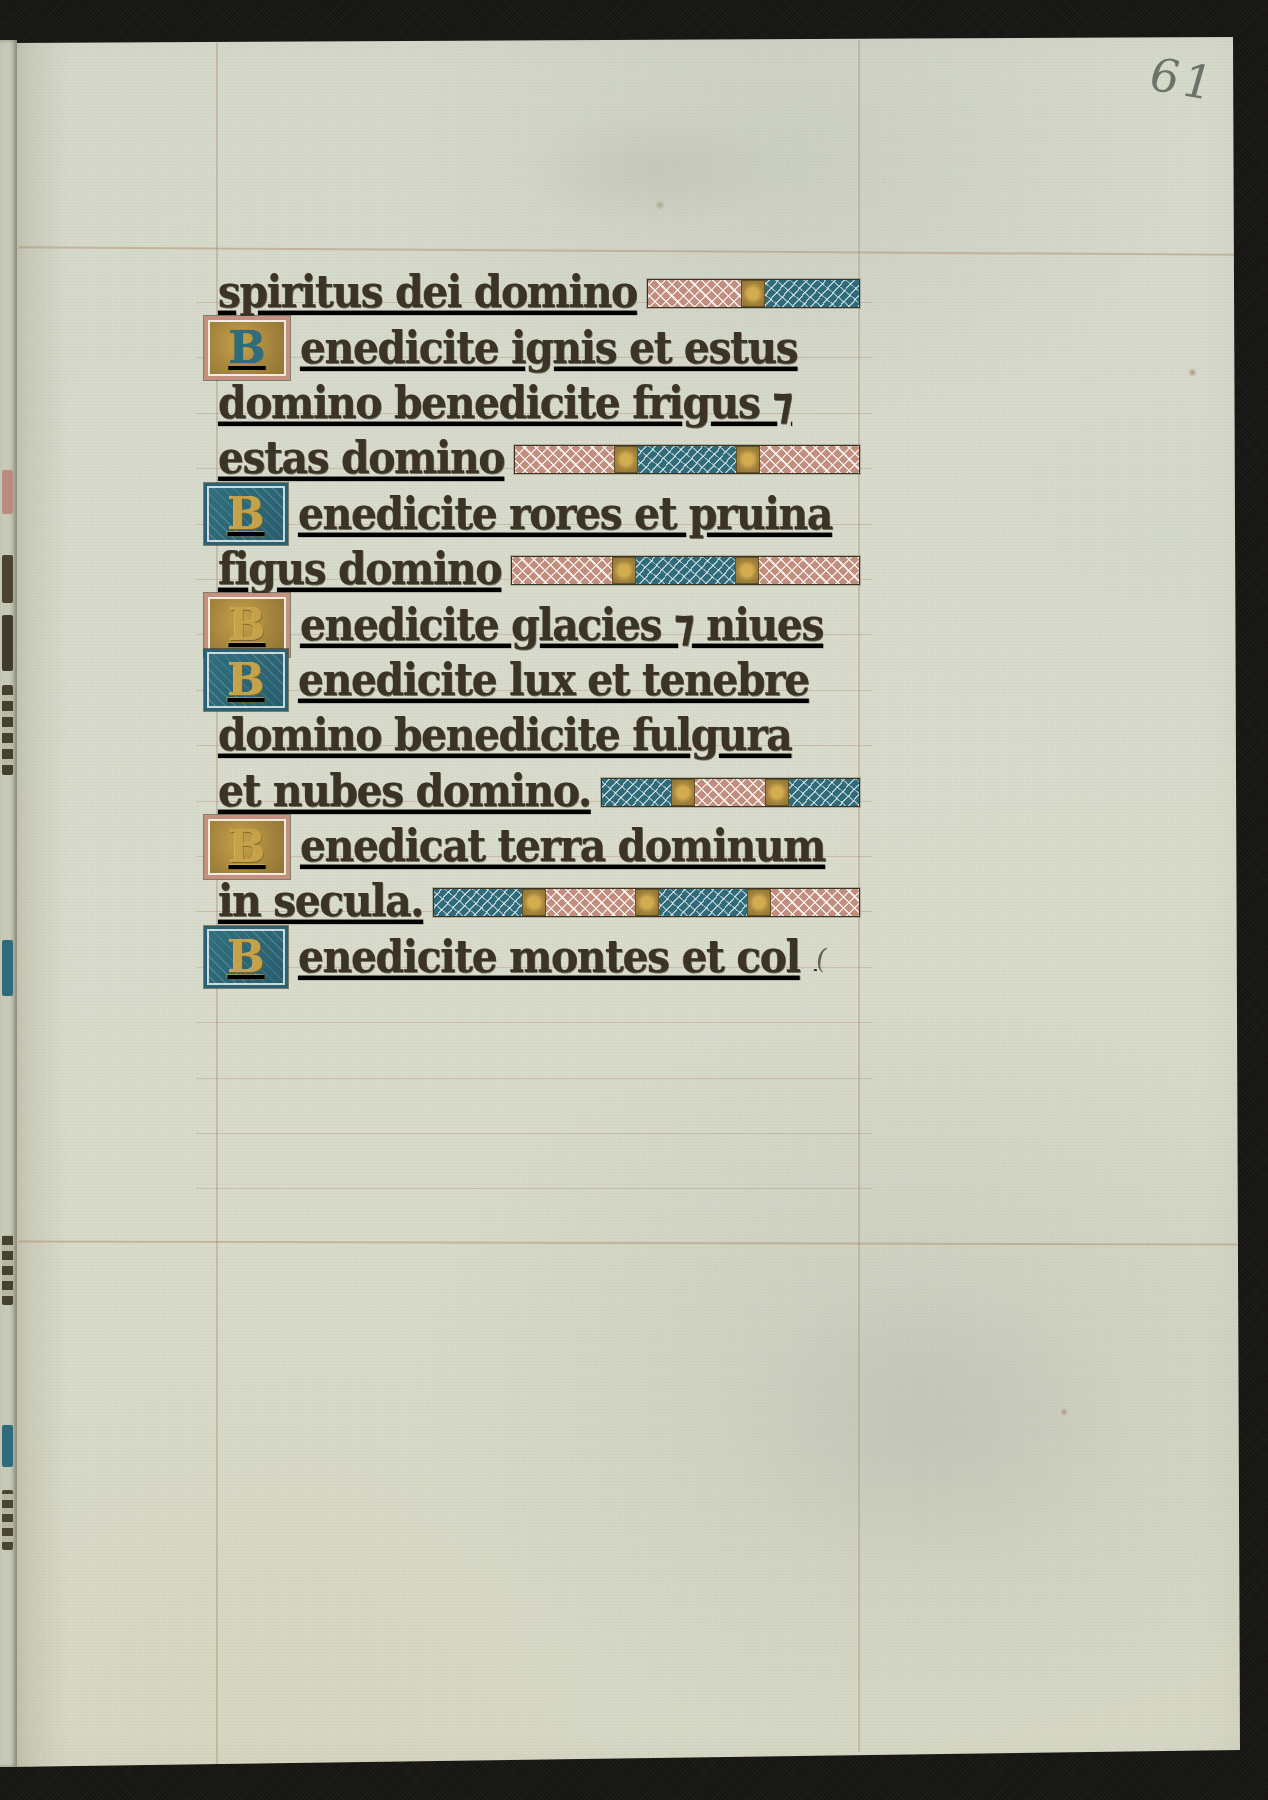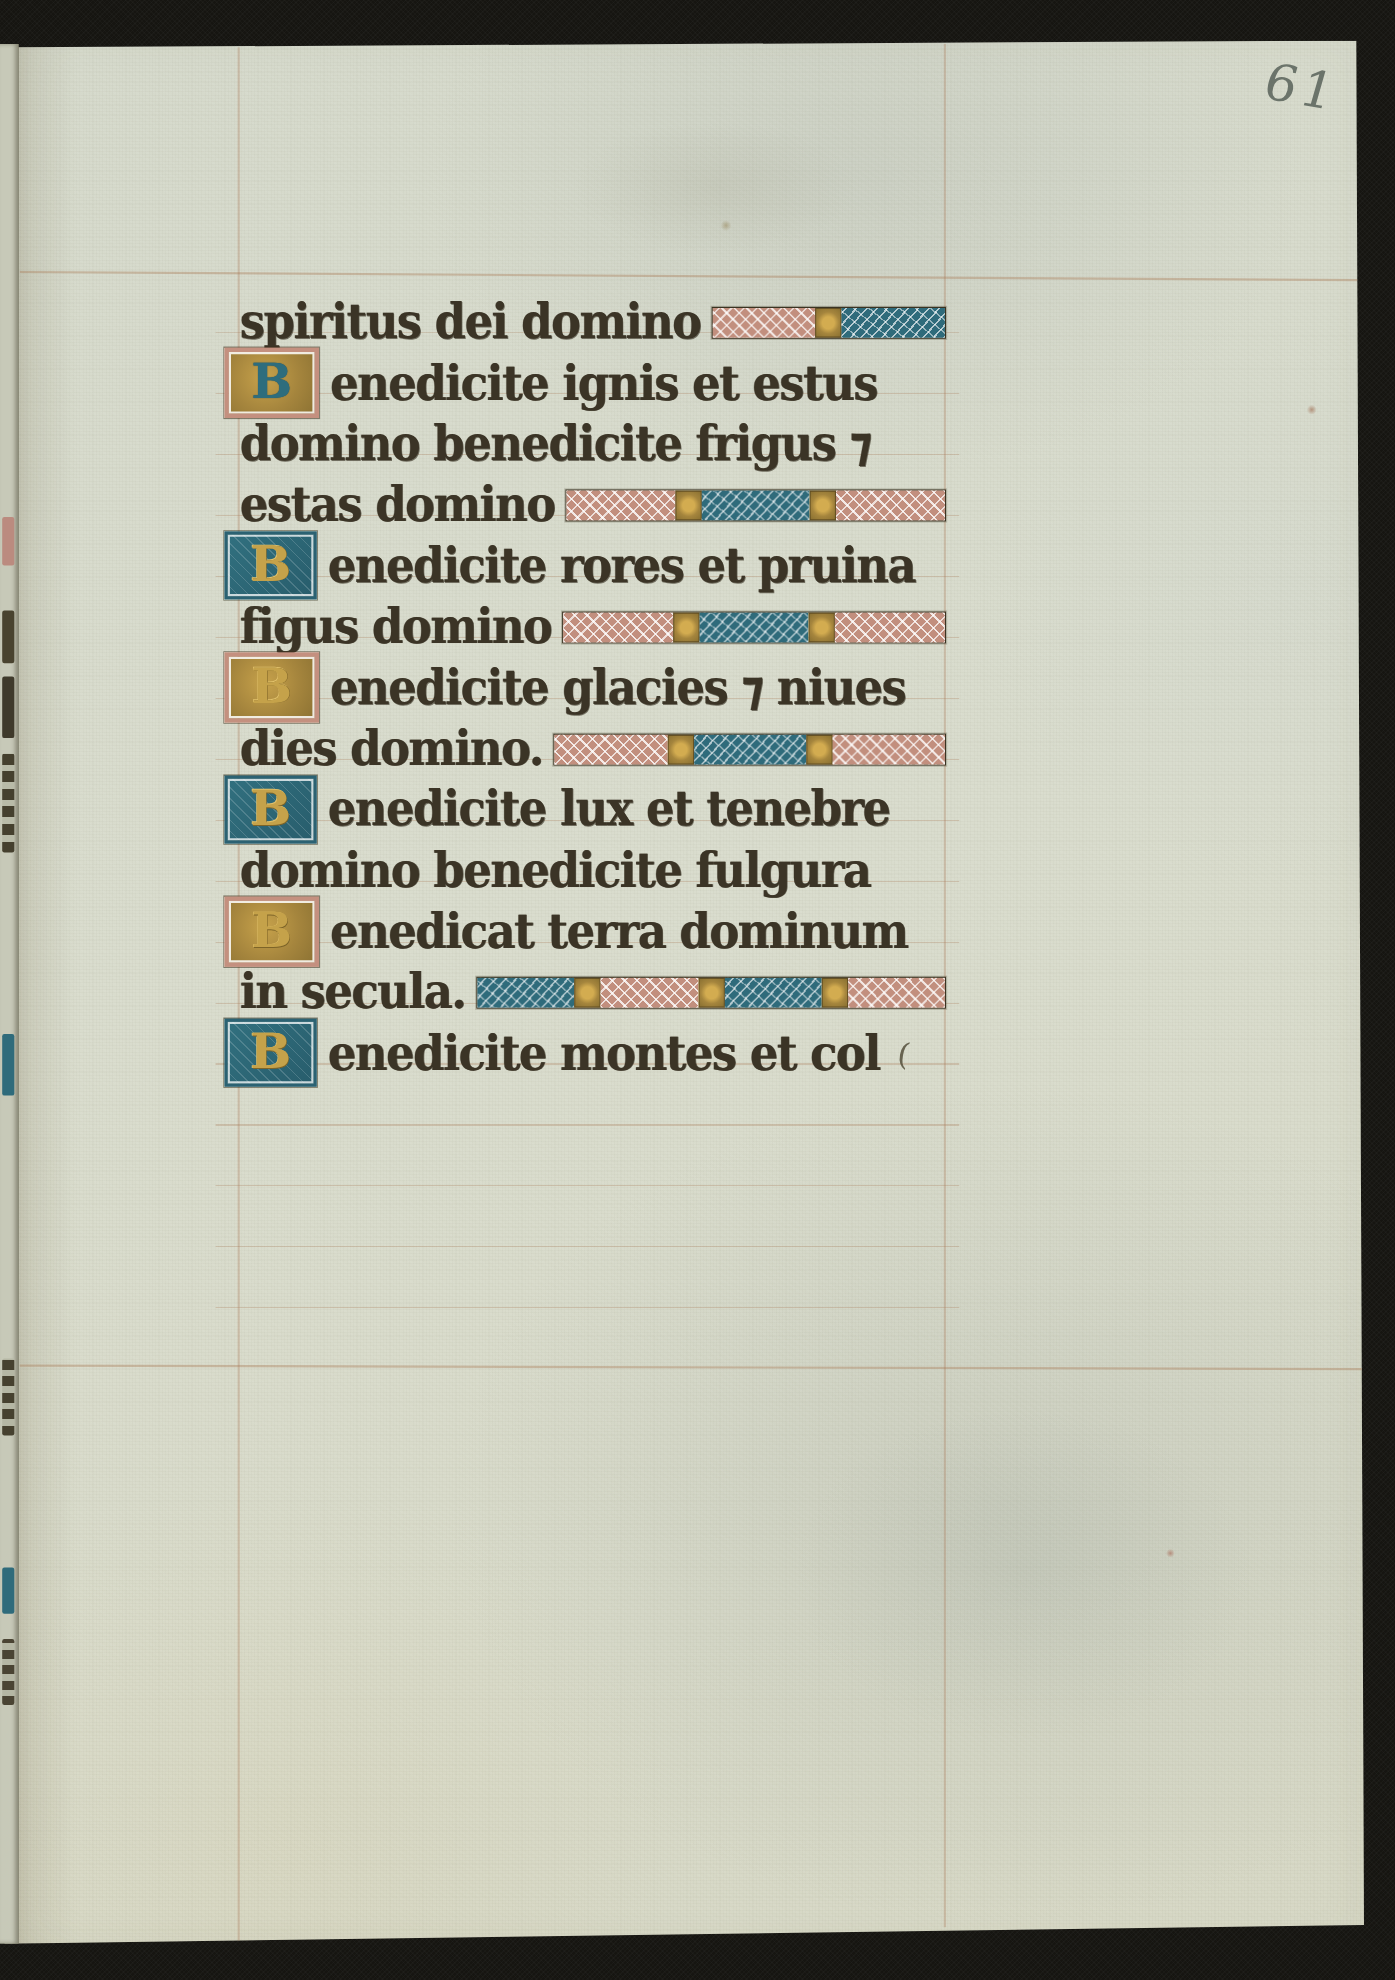--- a/index.html
+++ b/index.html
@@ -57,21 +57,21 @@
   .rule{position:absolute;background:rgba(168,120,85,.38);}
   #rule-top{left:18px;top:250px;width:1222px;height:2px;transform:rotate(0.35deg);}
   #rule-bottom{left:18px;top:1242px;width:1222px;height:2px;transform:rotate(0.15deg);}
   #rule-left{left:216px;top:43px;width:2px;height:1724px;background:rgba(168,120,85,.30);}
   #rule-right{left:858px;top:40px;width:2px;height:1712px;background:rgba(168,120,85,.30);}
   #line-rules{position:absolute;left:196px;top:302px;width:676px;height:912px;
     background:repeating-linear-gradient(to bottom, rgba(168,122,88,.30) 0 1px, transparent 1px 55.4px);}
 
   
   #text-block{position:absolute;left:218px;top:266px;width:642px;}
-  .row{display:flex;align-items:center;height:55.4px;white-space:nowrap;}
+  .row{display:flex;align-items:center;height:55.4px;white-space:nowrap;text-decoration:underline;}
   .gothic{
     font-family:"DejaVu Serif","DejaVu Sans",serif;font-weight:bold;
     font-size:41px;letter-spacing:-1.5px;color:#3b3426;line-height:1;
     display:inline-block;transform:scaleY(1.08);transform-origin:center 70%;
     text-shadow:0.6px 0.3px 0 rgba(59,52,38,.65), -0.4px 0 0 rgba(59,52,38,.35);
   }
   .catchmark{font-size:28px;color:#55503c;margin-left:16px;transform:rotate(10deg);opacity:.85;}
 
   
   .initial{
@@ -180,37 +180,37 @@
           <div class="seg seg-rose"></div>
         </div>
       </div>
       <div class="row">
         <div class="initial frame-rose">
           <span class="letter letter-gold">B</span>
         </div>
         <span class="gothic">enedicite glacies ⁊ niues</span>
       </div>
       <div class="row">
-        <span class="gothic">dies domino.</span>
-        <div class="filler">
-          <div class="seg seg-rose"></div>
-          <div class="seg seg-gold"></div>
-          <div class="seg seg-teal"></div>
-          <div class="seg seg-gold"></div>
-          <div class="seg seg-rose"></div>
-        </div>
-      </div>
-      <div class="row">
         <div class="initial frame-teal">
           <span class="letter letter-gold">B</span>
         </div>
         <span class="gothic">enedicite lux et tenebre</span>
       </div>
       <div class="row">
         <span class="gothic">domino benedicite fulgura</span>
+      </div>
+      <div class="row">
+        <span class="gothic">et nubes domino.</span>
+        <div class="filler">
+          <div class="seg seg-teal"></div>
+          <div class="seg seg-gold"></div>
+          <div class="seg seg-rose"></div>
+          <div class="seg seg-gold"></div>
+          <div class="seg seg-teal"></div>
+        </div>
       </div>
       <div class="row">
         <div class="initial frame-rose">
           <span class="letter letter-gold">B</span>
         </div>
         <span class="gothic">enedicat terra dominum</span>
       </div>
       <div class="row">
         <span class="gothic">in secula.</span>
         <div class="filler">

